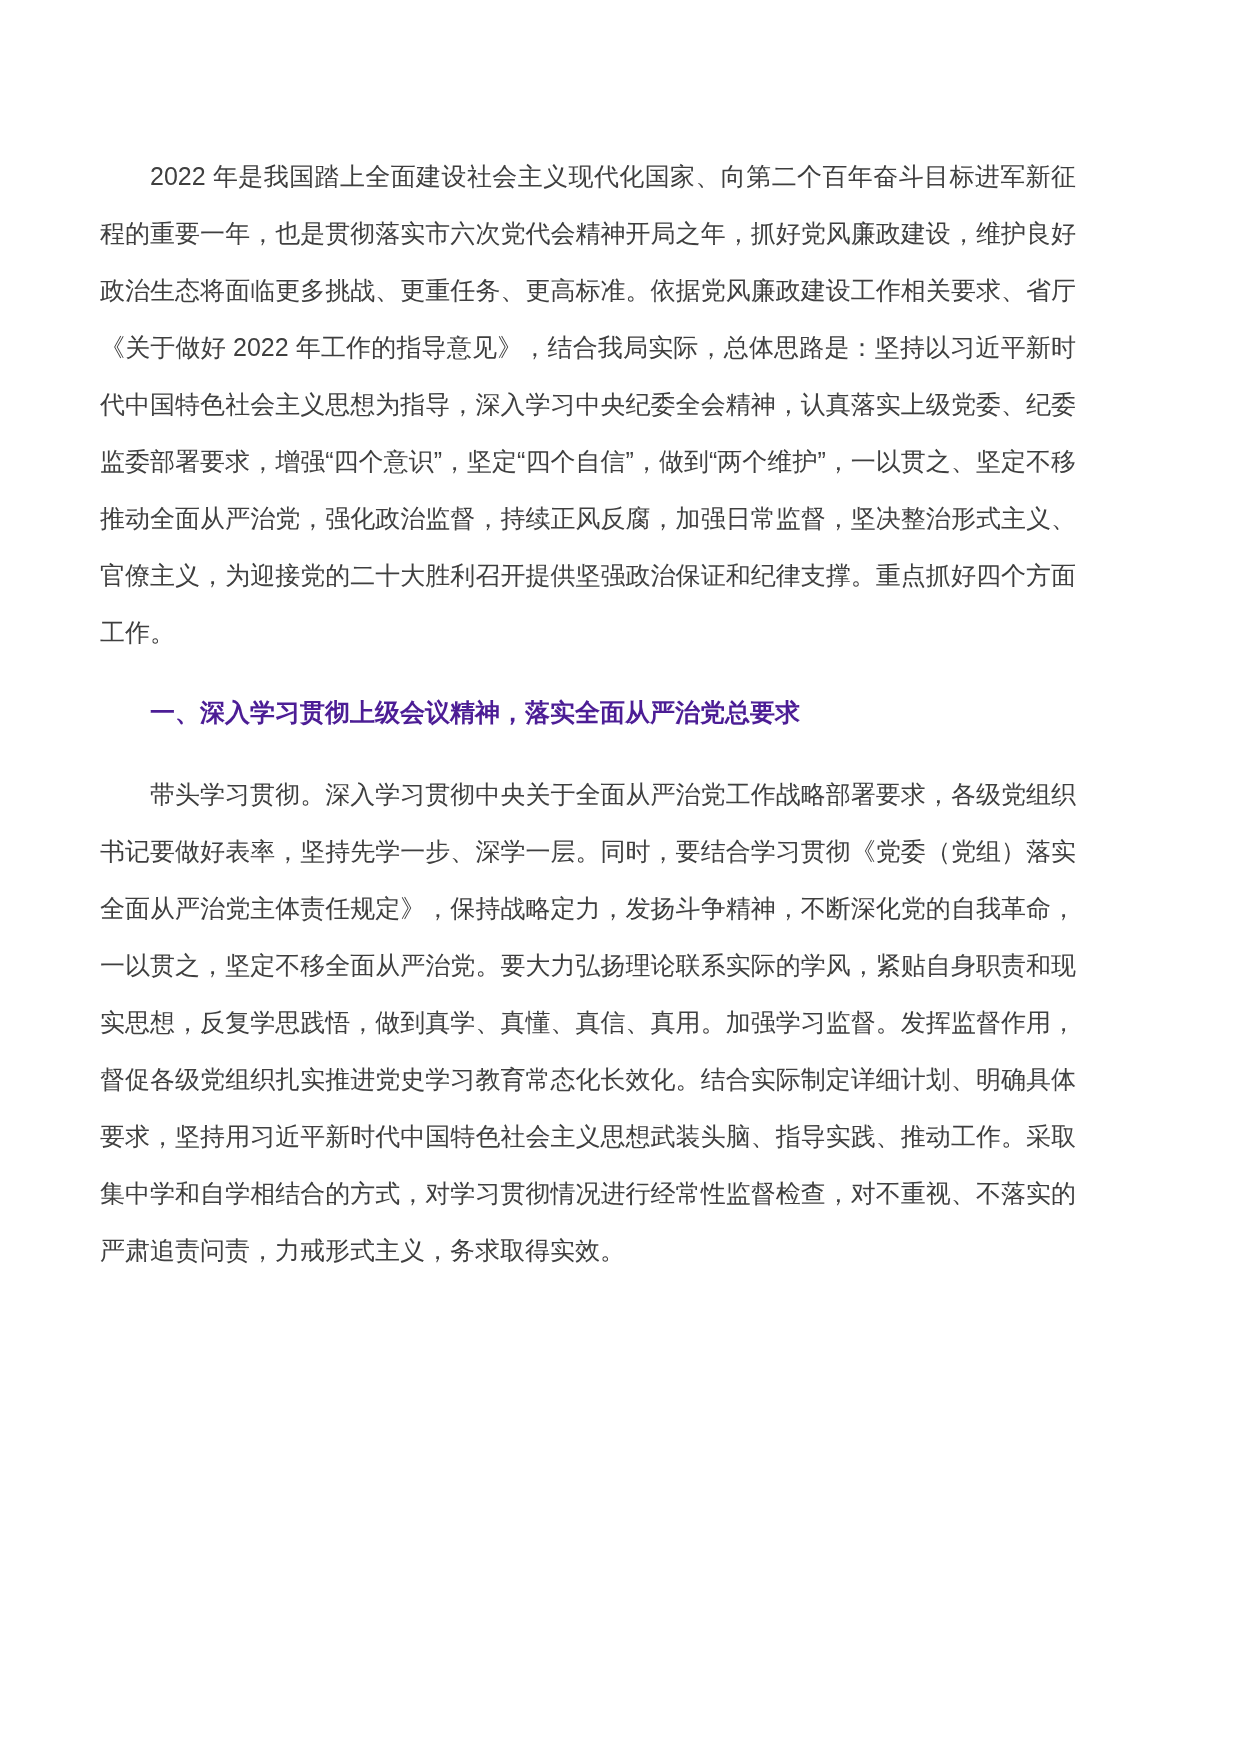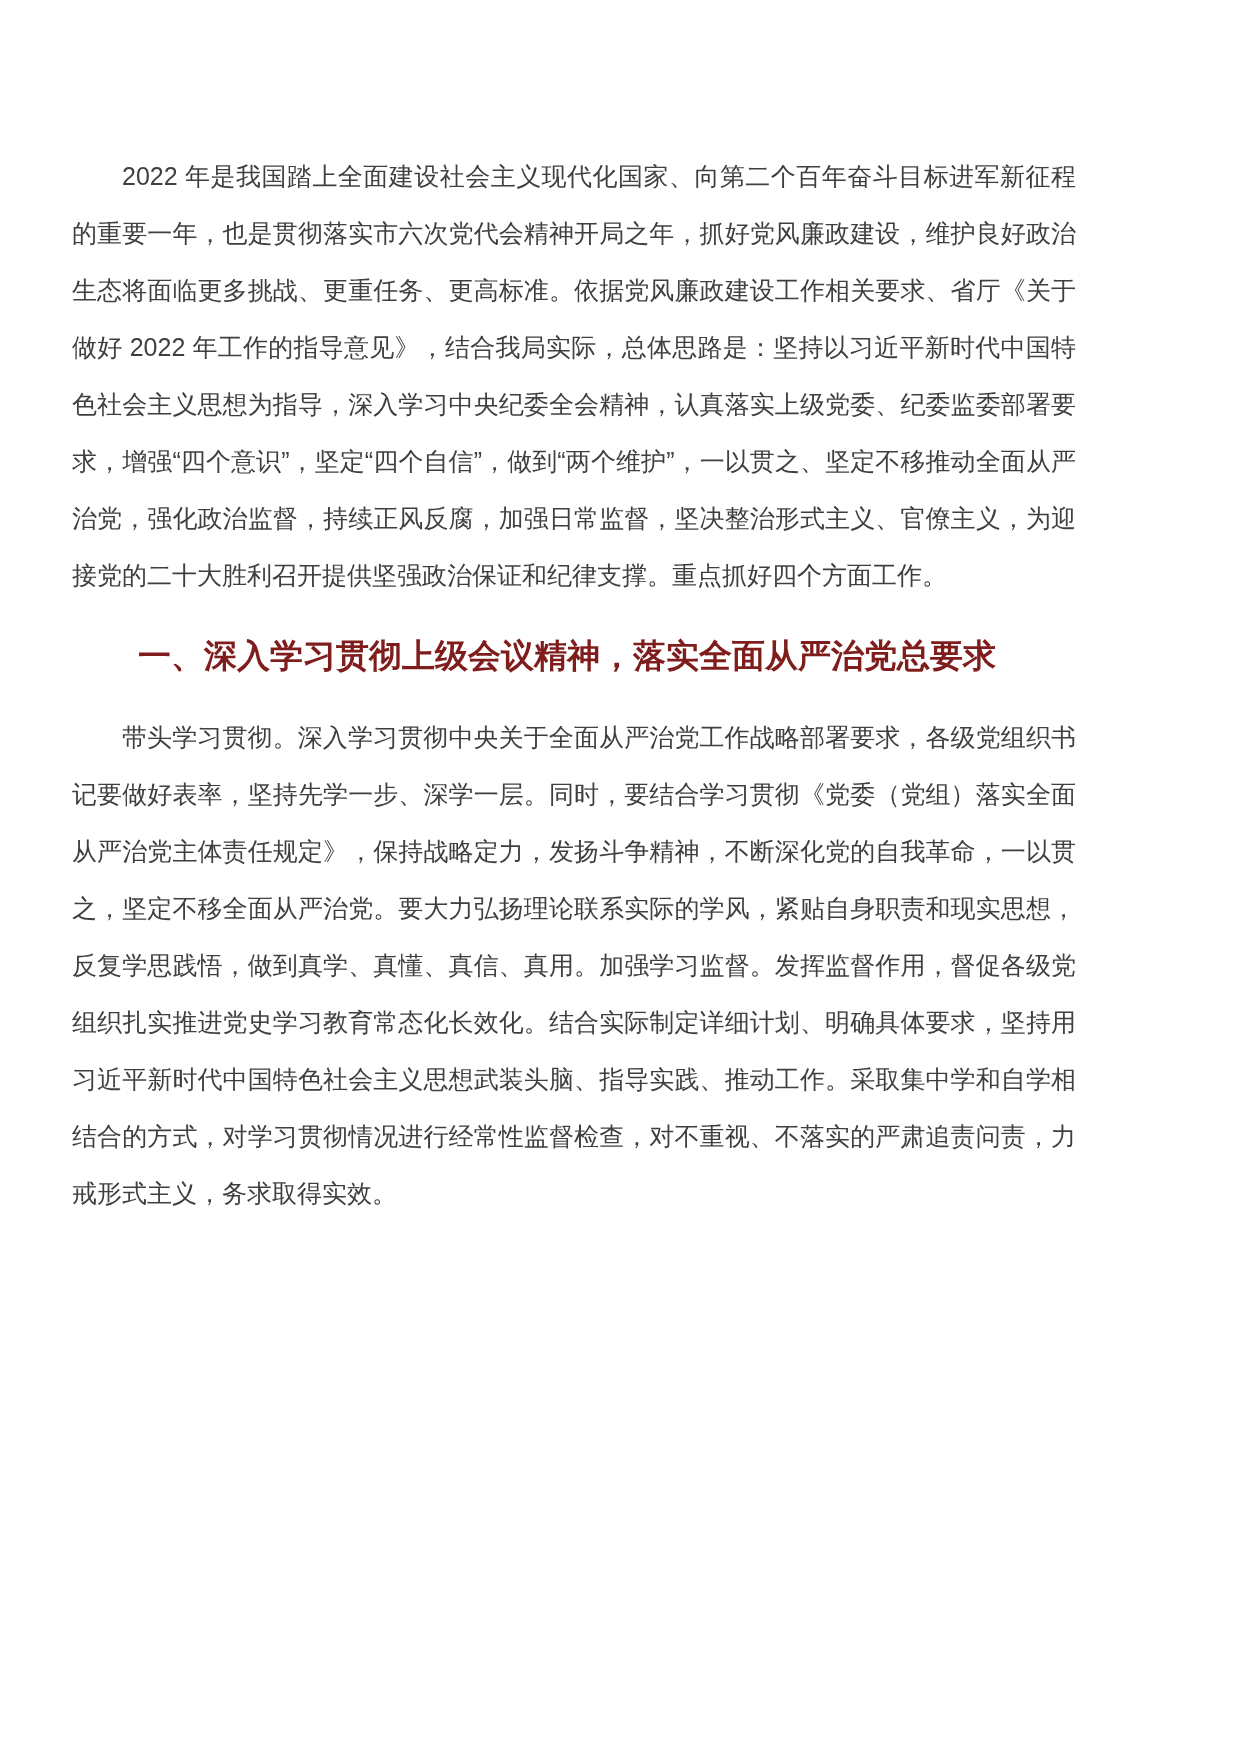--- a/index.html
+++ b/index.html
@@ -11,39 +11,39 @@
     width: 1240px;
     height: 1754px;
     font-family: "Liberation Sans", sans-serif;
   }
   .page {
     position: relative;
     width: 1240px;
     height: 1754px;
     background: #ffffff;
     box-sizing: border-box;
-    padding: 148px 164px 0 72px;
+    padding: 148px 164px 0 100px;
     color: #3f3f3f;
     overflow: hidden;
   }
   .para {
     margin: 0;
     font-size: 25px;
     line-height: 57px;
     text-align: justify;
     text-justify: inter-ideograph;
     text-indent: 2em;
     word-break: break-all;
   }
   .heading {
     margin: 23px 0 25px 0;
-    font-size: 33px;
+    font-size: 25px;
     line-height: 57px;
     font-weight: bold;
-    color: #7f1d1d;
+    color: #4c1d95;
     text-indent: 2em;
   }
 </style>
 </head>
 <body>
 
 <div class="page">
   <p class="para">2022 年是我国踏上全面建设社会主义现代化国家、向第二个百年奋斗目标进军新征程的重要一年，也是贯彻落实市六次党代会精神开局之年，抓好党风廉政建设，维护良好政治生态将面临更多挑战、更重任务、更高标准。依据党风廉政建设工作相关要求、省厅《关于做好 2022 年工作的指导意见》，结合我局实际，总体思路是：坚持以习近平新时代中国特色社会主义思想为指导，深入学习中央纪委全会精神，认真落实上级党委、纪委监委部署要求，增强“四个意识”，坚定“四个自信”，做到“两个维护”，一以贯之、坚定不移推动全面从严治党，强化政治监督，持续正风反腐，加强日常监督，坚决整治形式主义、官僚主义，为迎接党的二十大胜利召开提供坚强政治保证和纪律支撑。重点抓好四个方面工作。</p>
   <h2 class="heading">一、深入学习贯彻上级会议精神，落实全面从严治党总要求</h2>
   <p class="para">带头学习贯彻。深入学习贯彻中央关于全面从严治党工作战略部署要求，各级党组织书记要做好表率，坚持先学一步、深学一层。同时，要结合学习贯彻《党委（党组）落实全面从严治党主体责任规定》，保持战略定力，发扬斗争精神，不断深化党的自我革命，一以贯之，坚定不移全面从严治党。要大力弘扬理论联系实际的学风，紧贴自身职责和现实思想，反复学思践悟，做到真学、真懂、真信、真用。加强学习监督。发挥监督作用，督促各级党组织扎实推进党史学习教育常态化长效化。结合实际制定详细计划、明确具体要求，坚持用习近平新时代中国特色社会主义思想武装头脑、指导实践、推动工作。采取集中学和自学相结合的方式，对学习贯彻情况进行经常性监督检查，对不重视、不落实的严肃追责问责，力戒形式主义，务求取得实效。</p>

